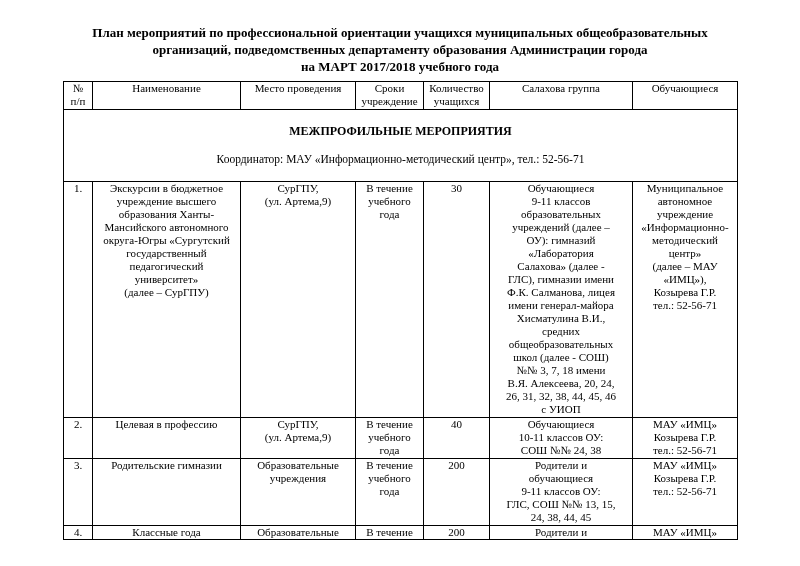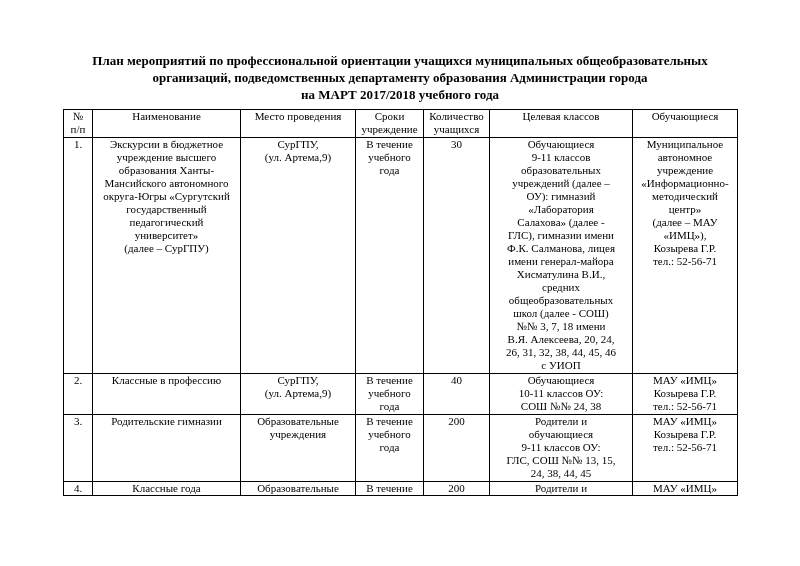--- a/index.html
+++ b/index.html
@@ -15,21 +15,21 @@
     color: #000000;
     -webkit-font-smoothing: antialiased;
   }
   .page {
     width: 800px;
     height: 566px;
     background: #ffffff;
     position: relative;
   }
   .doc-title {
-    padding-top: 52px;
+    padding-top: 24px;
     text-align: center;
     font-weight: bold;
     font-size: 13px;
     line-height: 17px;
     white-space: pre-line;
   }
   table.events {
     border-collapse: collapse;
     table-layout: fixed;
     width: 674px;
@@ -88,25 +88,31 @@
     <thead>
       <tr>
         <th>№
 п/п</th>
         <th>Наименование</th>
         <th>Место проведения</th>
         <th>Сроки
 учреждение</th>
         <th>Количество
 учащихся</th>
-        <th>Целевая классов</th>
+        <th>Салахова группа</th>
         <th>Обучающиеся</th>
       </tr>
     </thead>
     <tbody>
+      <tr class="section-row">
+        <td colspan="7">
+          <div class="section-title">МЕЖПРОФИЛЬНЫЕ МЕРОПРИЯТИЯ</div>
+          <div class="section-coordinator">Координатор: МАУ «Информационно-методический центр», тел.: 52-56-71</div>
+        </td>
+      </tr>
 
       <tr>
         <td>1.</td>
         <td>Экскурсии в бюджетное
 учреждение высшего
 образования Ханты-
 Мансийского автономного
 округа-Югры «Сургутский
 государственный
 педагогический
@@ -142,21 +148,21 @@
 методический
 центр»
 (далее – МАУ
 «ИМЦ»),
 Козырева Г.Р.
 тел.: 52-56-71</td>
       </tr>
 
       <tr>
         <td>2.</td>
-        <td>Классные в профессию</td>
+        <td>Целевая в профессию</td>
         <td>СурГПУ,
 (ул. Артема,9)</td>
         <td>В течение
 учебного года</td>
         <td>40</td>
         <td>Обучающиеся
 10-11 классов ОУ:
 СОШ №№ 24, 38</td>
         <td>МАУ «ИМЦ»
 Козырева Г.Р.

